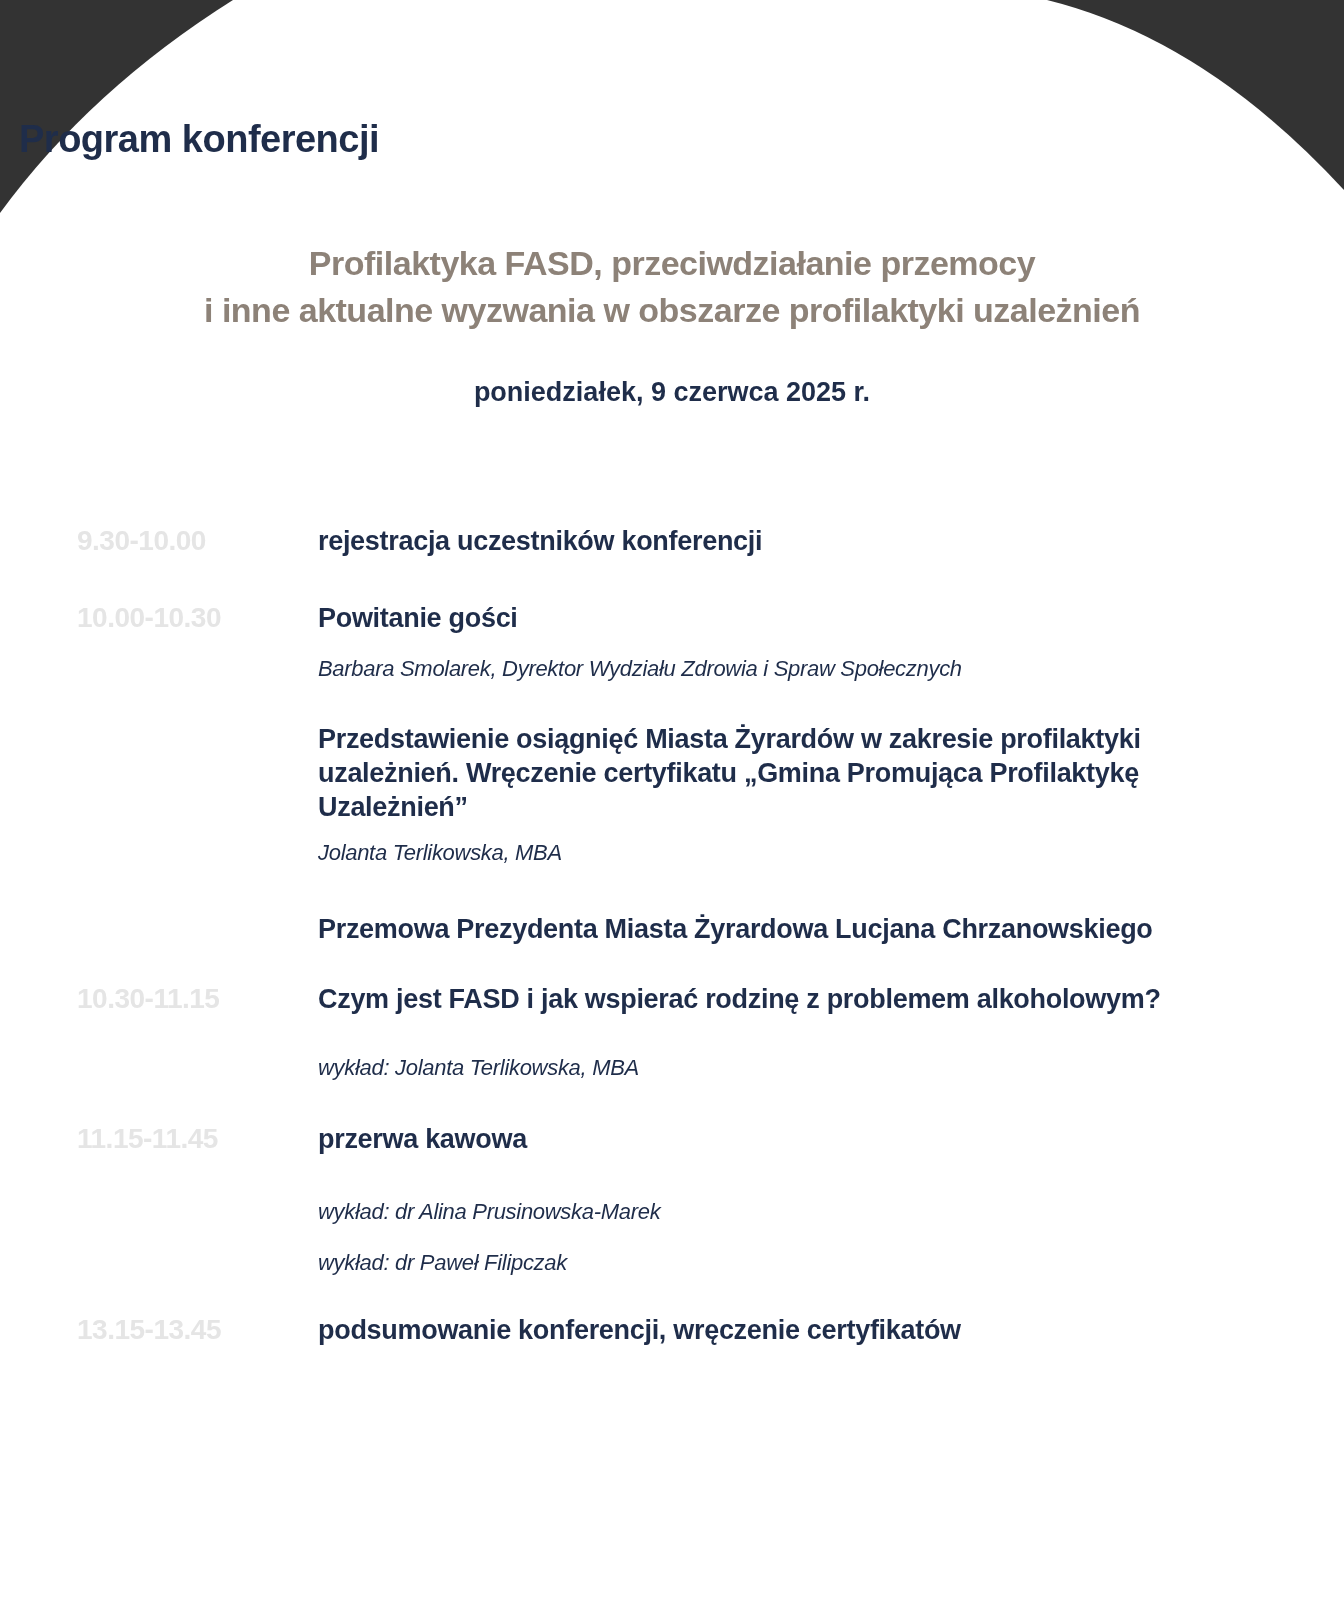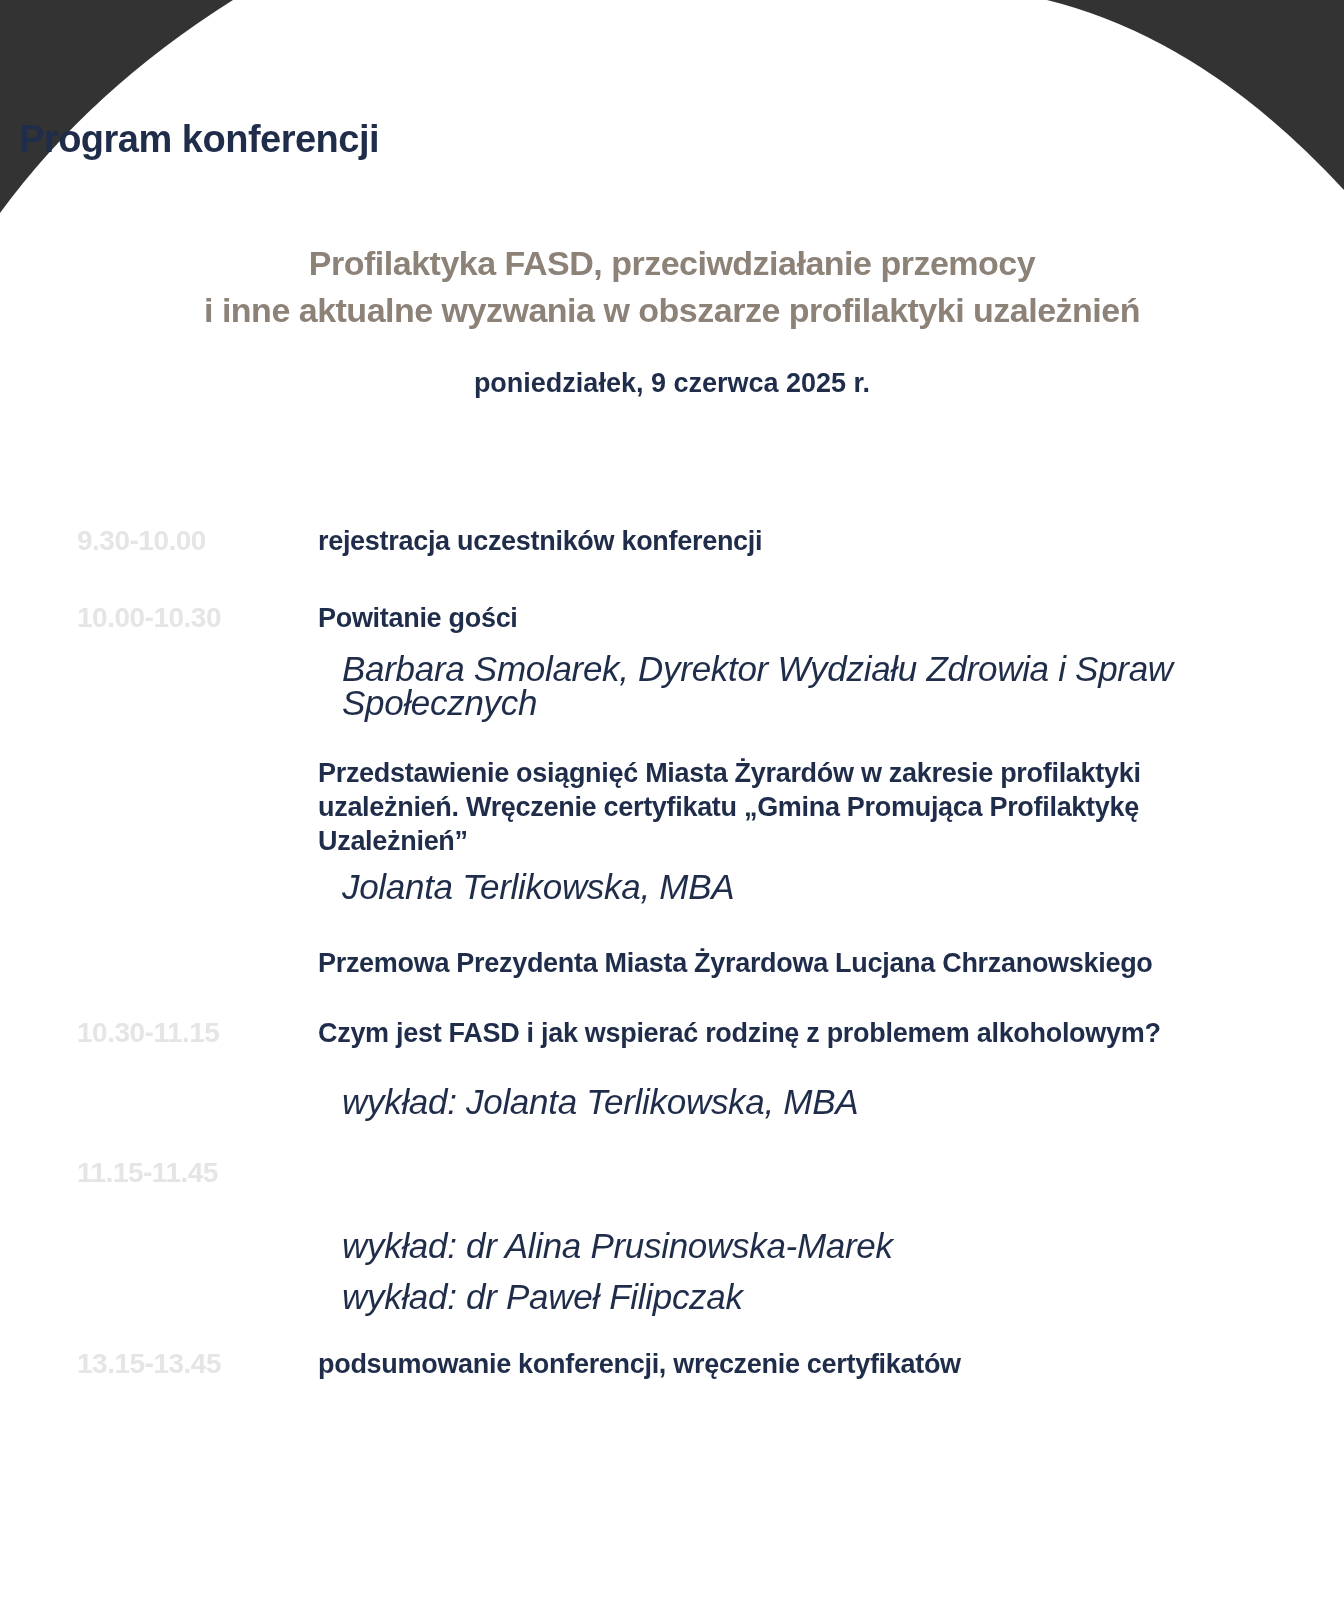--- a/index.html
+++ b/index.html
@@ -16,38 +16,38 @@
     position:absolute; top:118px; left:0; width:100%;
     text-align:left; font-size:38px; font-weight:bold;
     color:#1f2d4a; letter-spacing:-0.5px;padding-left:19px;
   }
   .subtitle {
     position:absolute; top:240px; left:0; width:100%;
     text-align:center; font-size:34px; font-weight:bold;
     color:#8d8278; line-height:47px; white-space:pre-line; letter-spacing:-0.5px;
   }
   .date {
-    position:absolute; top:368px; left:0; width:100%;
+    position:absolute; top:377px; left:0; width:100%;
     text-align:center; font-size:27px; font-weight:bold;
     color:#1f2d4a;
   }
 
   .schedule { position:absolute; top:524px; left:77px; width:1215px; }
   .srow { display:flex; align-items:flex-start; }
   .srow .time {
     flex:0 0 241px; width:241px;
     font-weight:bold; font-size:28px; color:#e5e5e5;
     line-height:34px; letter-spacing:-0.5px;
   }
   .srow .text {
     flex:1; font-size:27px; color:#1f2d4a;
     line-height:34px; white-space:pre-line; letter-spacing:-0.3px;
   }
   .srow .text.b { font-weight:bold; }
-  .srow .text.i { font-style:italic; font-size:35px;margin-left:24px; }
+  .srow .text.i { font-style:italic; font-size:22px; }
 </style>
 </head>
 <body>
 
 <div class="page">
 
   <svg class="arch-svg" viewBox="0 0 1344 1612" xmlns="http://www.w3.org/2000/svg" aria-hidden="true">
     <path d="M 0 1612 L 0 213 Q 90 90 233 0 L 1047 0 Q 1205 39 1344 190 L 1344 1612 Z" fill="#ffffff"></path>
   </svg>
 
@@ -97,20 +97,21 @@
       <div class="text b">Czym jest FASD i jak wspierać rodzinę z problemem alkoholowym?</div>
     </div>
 
     <div class="srow" style="margin-top:35px">
       <div class="time"></div>
       <div class="text i">wykład: Jolanta Terlikowska, MBA</div>
     </div>
 
     <div class="srow" style="margin-top:37px">
       <div class="time">11.15-11.45</div>
+      <div class="text b">przerwa kawowa</div>
     </div>
 
 
     <div class="srow" style="margin-top:39px">
       <div class="time"></div>
       <div class="text i">wykład: dr Alina Prusinowska-Marek</div>
     </div>
 
 
     <div class="srow" style="margin-top:17px">

